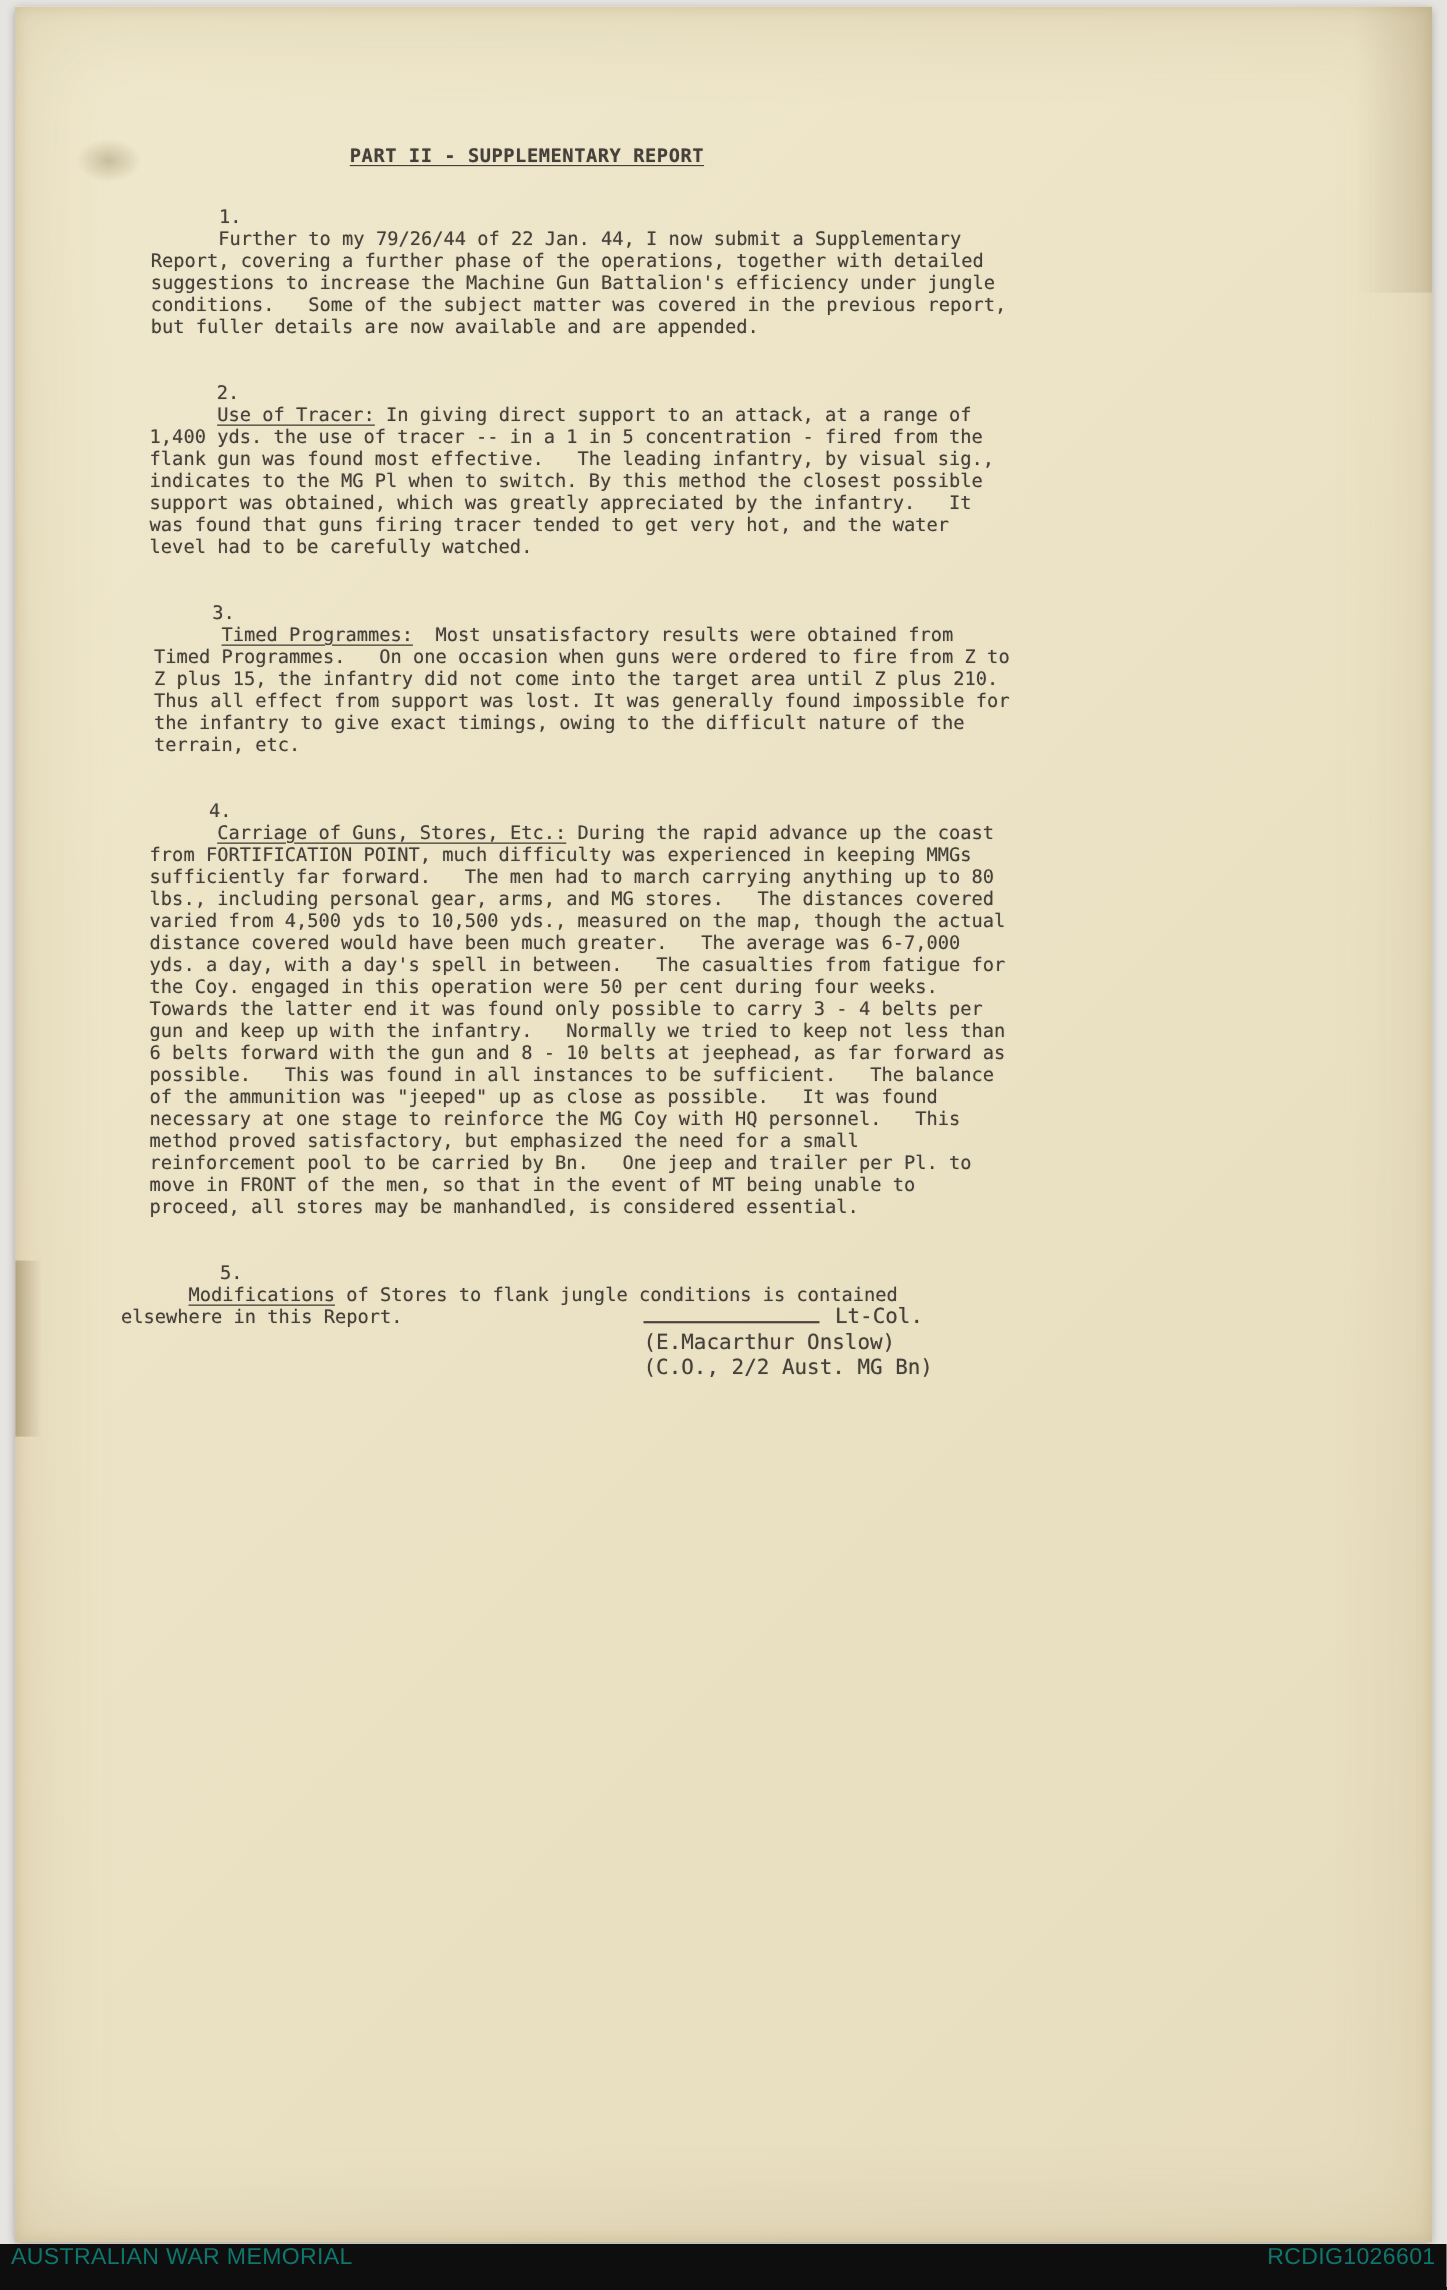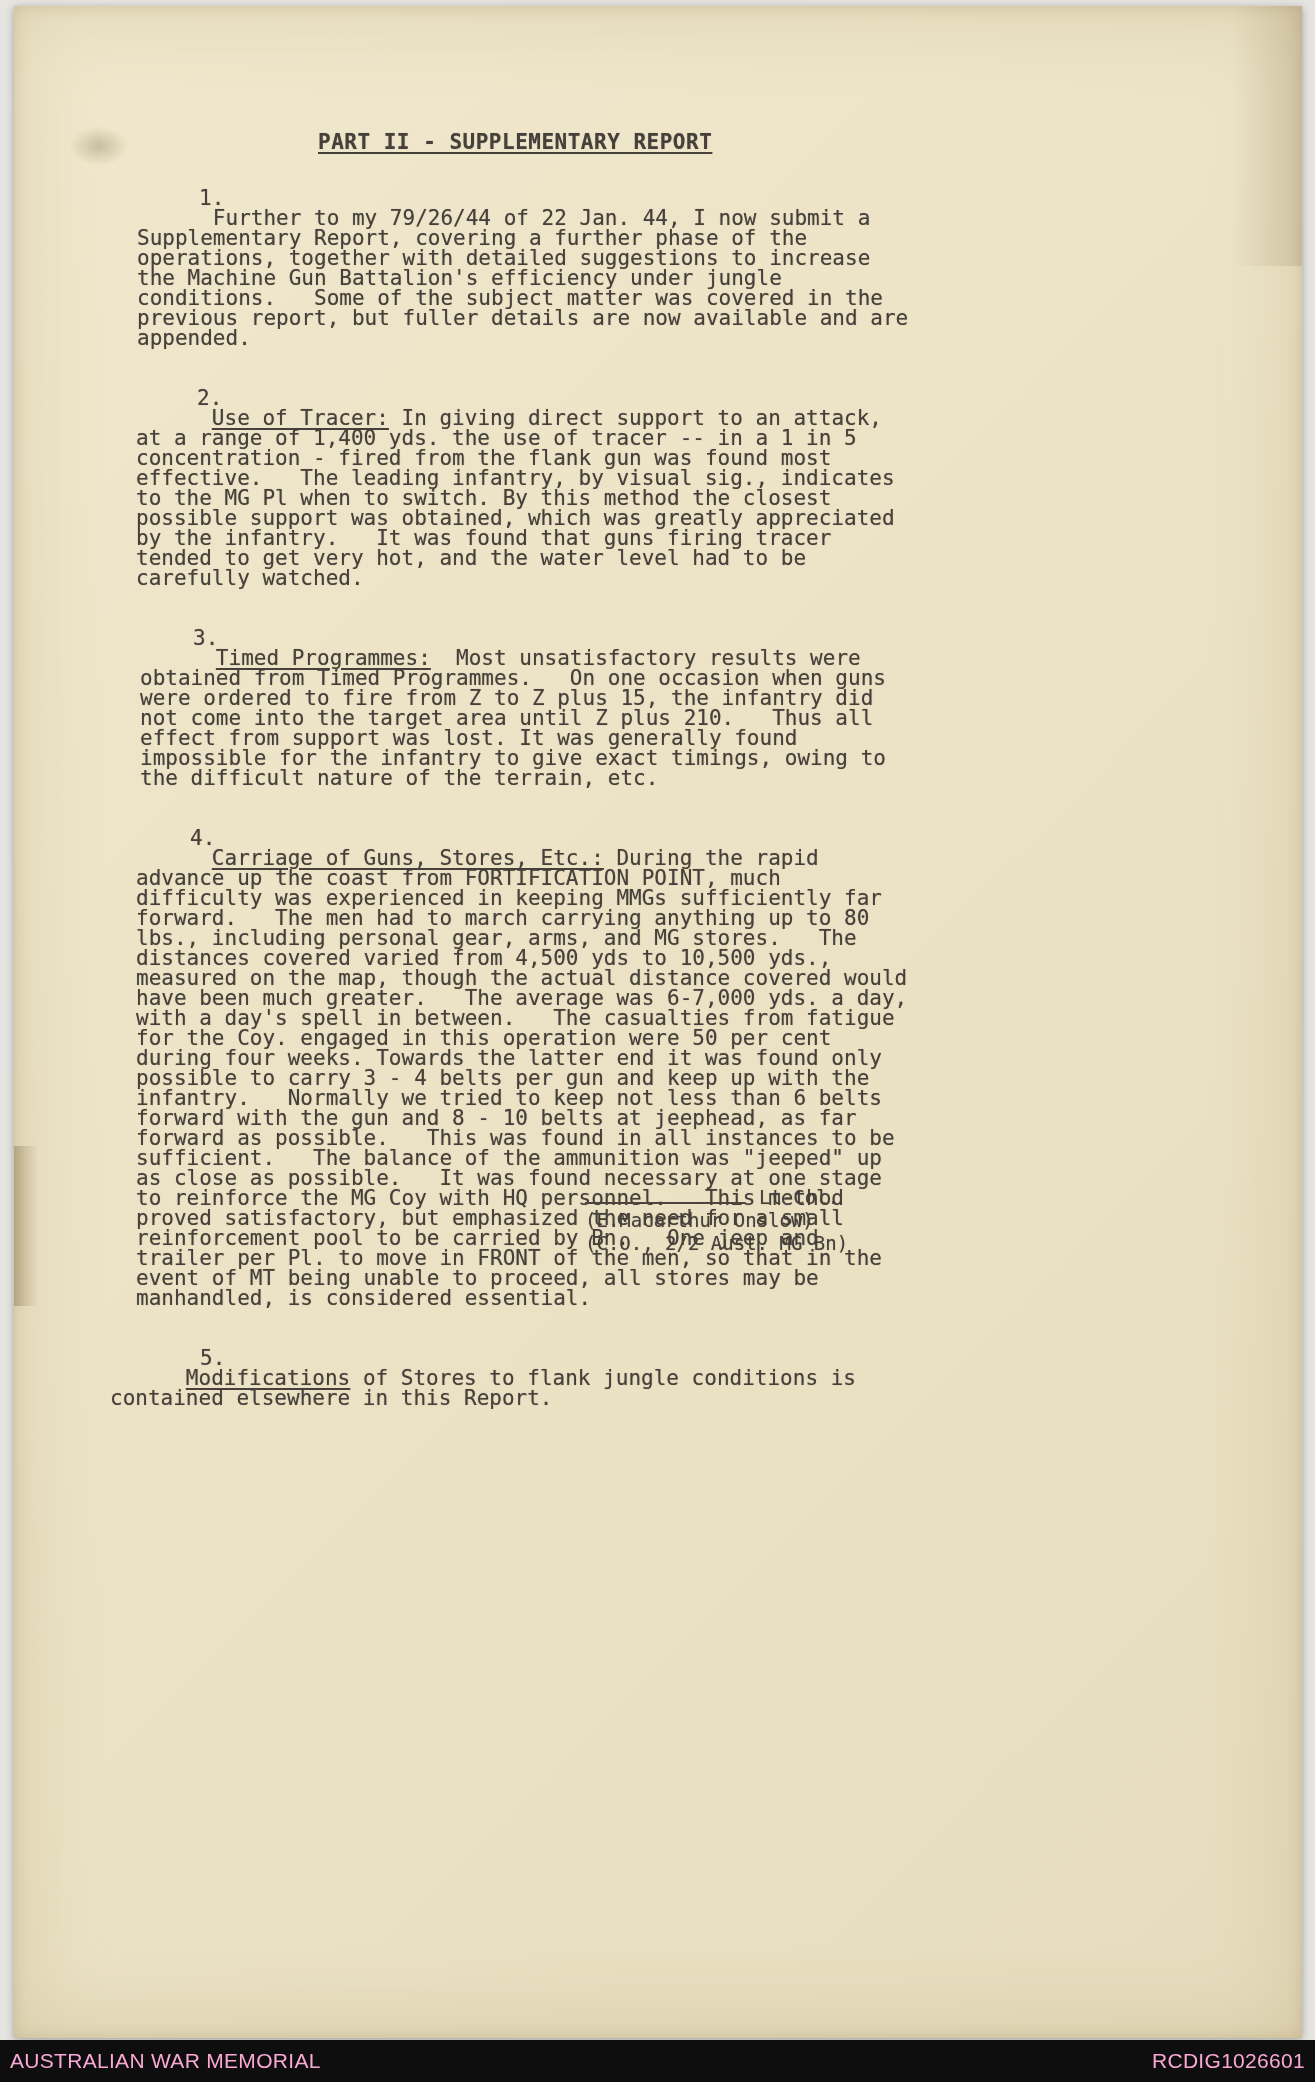--- a/index.html
+++ b/index.html
@@ -19,21 +19,21 @@
     background:radial-gradient(ellipse at center, rgba(110,95,55,0.30), rgba(110,95,55,0) 70%);}
   .stain-b{position:absolute;left:0;top:1140px;width:24px;height:160px;
     background:linear-gradient(90deg, rgba(120,100,60,0.38), rgba(120,100,60,0));}
   .stain-c{position:absolute;right:0;top:0;width:70px;height:260px;
     background:linear-gradient(270deg, rgba(120,100,60,0.18), rgba(120,100,60,0));}
 
   .doc{
     position:absolute;left:0;top:0;width:100%;
     color:#45403a;
     text-shadow:0 0 1px rgba(70,62,50,0.45);
-    font-size:21px;line-height:20px;
+    font-size:17px;line-height:20px;
   }
   .title{
     margin:126px 0 36px 304px;
     font-weight:bold;
     text-decoration:underline;
     text-underline-offset:3px;
     letter-spacing:0.5px;
   }
   .para{
     position:relative;width:782px;margin:0 0 20px 123px;
@@ -54,22 +54,22 @@
     position:absolute;left:571px;top:1180px;width:330px;
     color:#45403a;text-shadow:0 0 1px rgba(70,62,50,0.45);
     font-size:19px;line-height:23px;
   }
   .sig-line{
     display:inline-block;width:160px;height:14px;
     border-bottom:2px solid #4a443c;margin-right:14px;
   }
   .footer{
     position:absolute;left:0;top:2040px;width:100%;height:42px;
-    background:#0e0e0e;color:#f9a8d4;
-    display:flex;align-items:center;justify-content:space-between;
+    background:#0e0e0e;color:#0f766e;
+    display:flex;align-items:flex-start;justify-content:space-between;
     box-sizing:border-box;padding:0 10px;
     font-family:"Liberation Sans", sans-serif;
     font-size:21px;letter-spacing:0.3px;
   }
 </style>
 </head>
 <body>
 
 <div class="paper">
   <div class="stain-a"></div>

